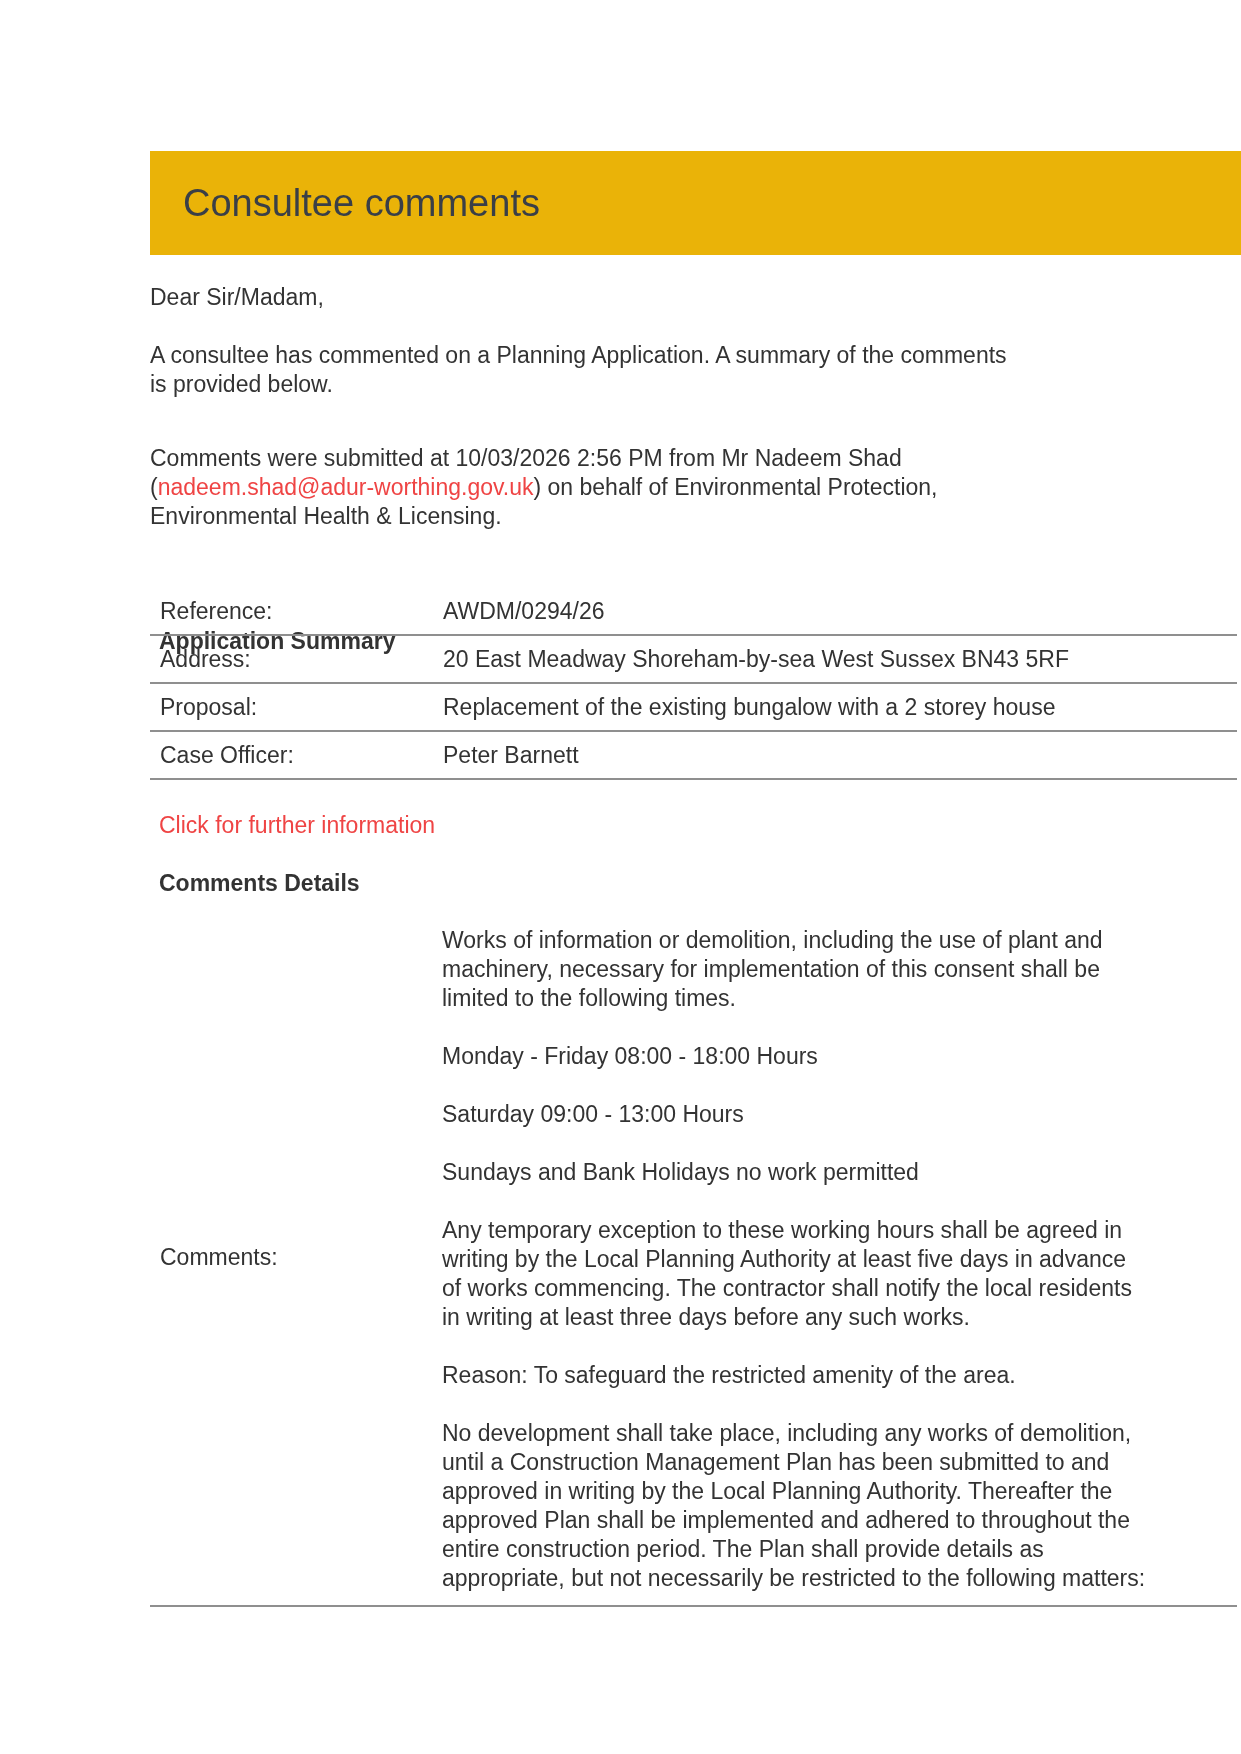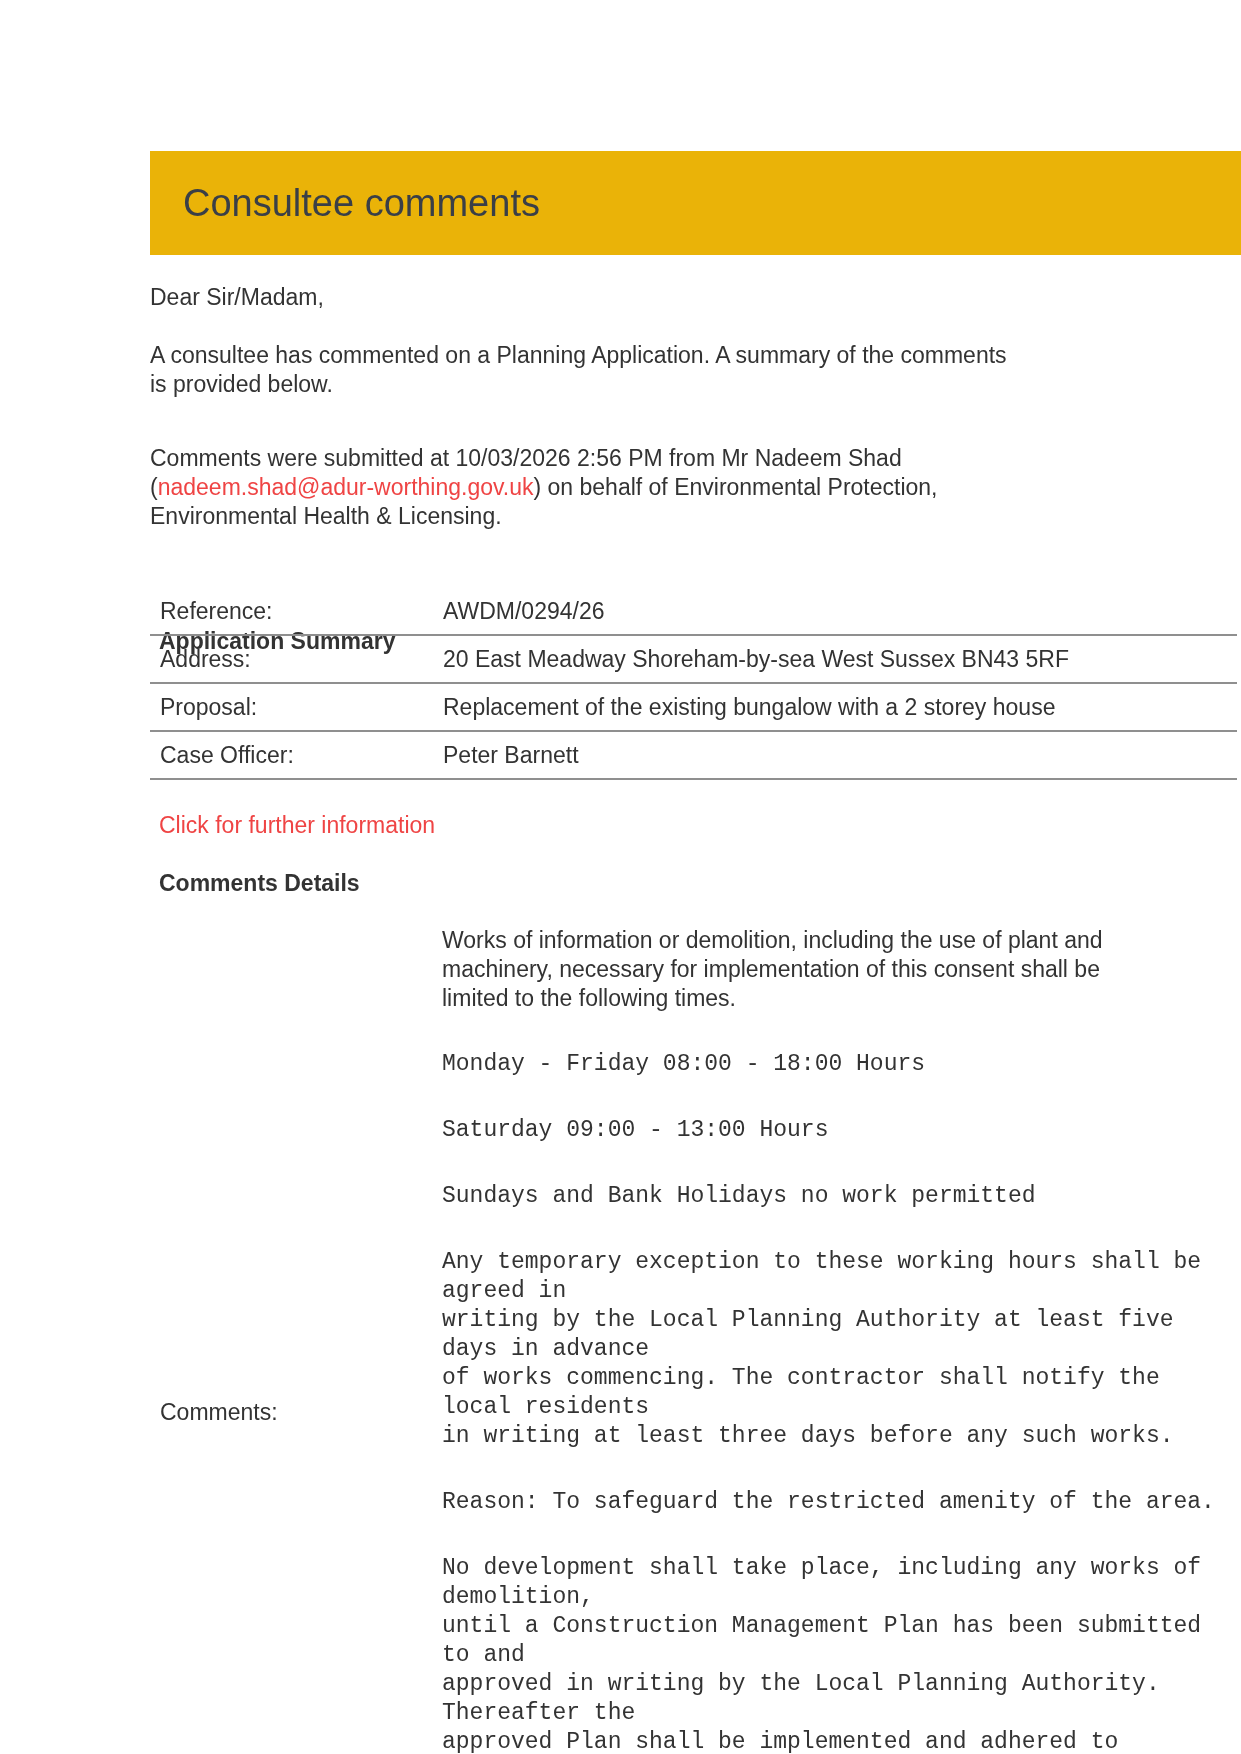--- a/index.html
+++ b/index.html
@@ -104,22 +104,21 @@
     vertical-align: top;
   }
   .comments-table td.lbl { vertical-align: middle; }
   .comment-par {
     margin: 0;
     white-space: pre-line;
     font-size: 23px;
     line-height: 29px;
   }
   .comment-par + .comment-par {
-    margin-top: 37px;
-    font-family: Liberation Mono, monospace;
+    margin-top: 29px;
   }
 </style>
 </head>
 <body>
 
 <div class="page">
 
   <div class="banner">
     <div class="banner-title">Consultee comments</div>
   </div>

